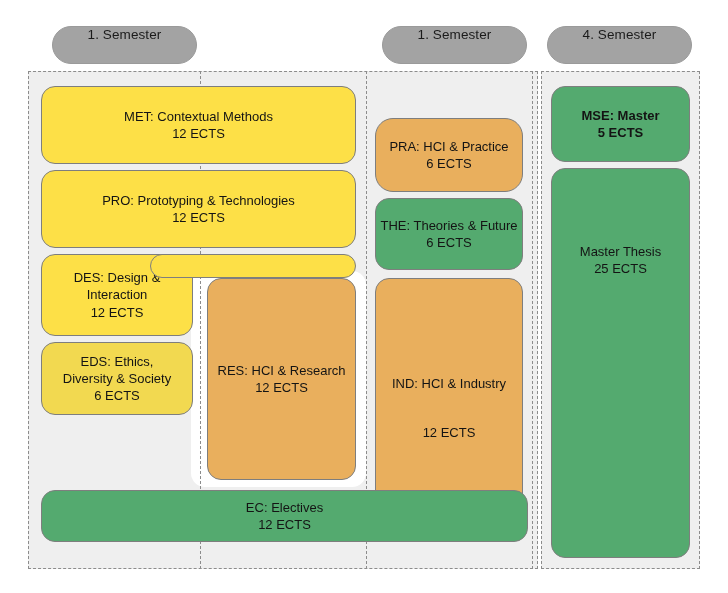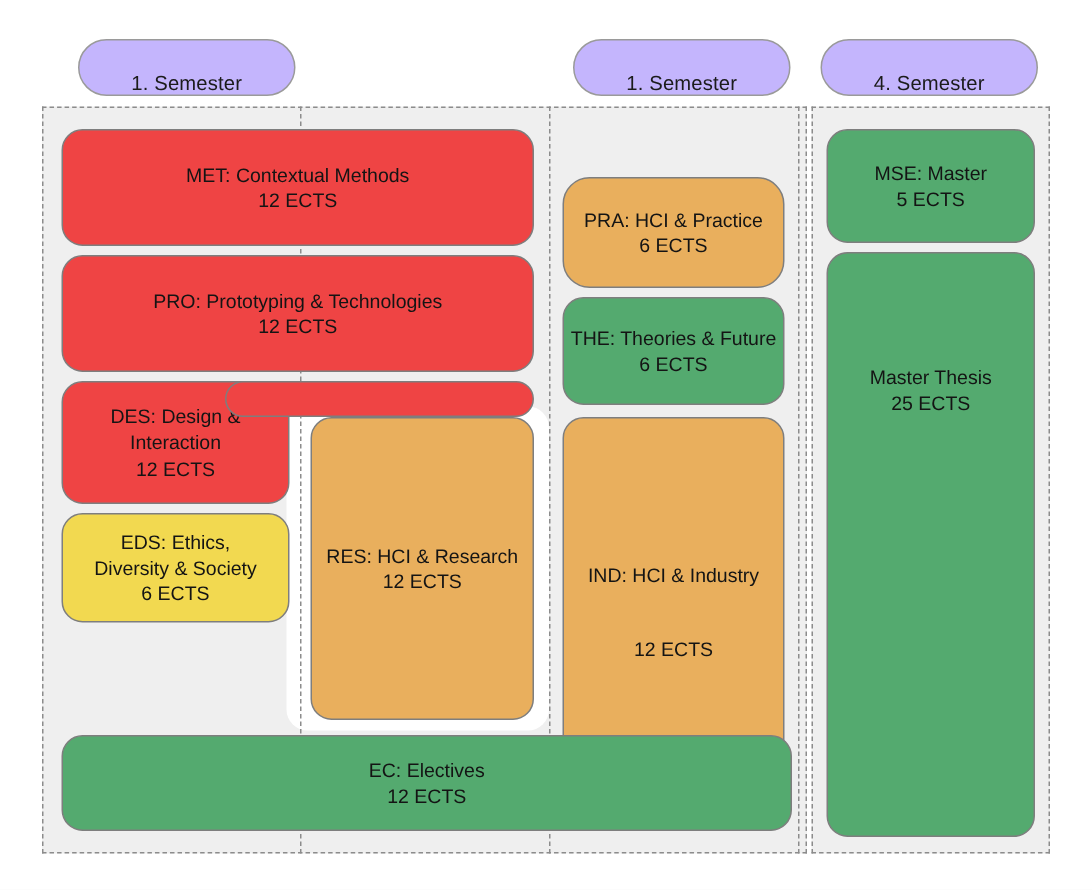--- a/index.html
+++ b/index.html
@@ -18,26 +18,26 @@
     width: 728px;
     height: 593px;
     background: #ffffff;
     overflow: hidden;
   }
 
   
   .sem-tab {
     position: absolute;
     height: 38px;
-    background: #c4b5fd;
+    background: #a3a3a3;
     border: 1.4px solid #9A9A9A;
     border-radius: 19px;
     box-sizing: border-box;
     display: flex;
-    align-items: flex-end;
+    align-items: flex-start;
     justify-content: center;
     font-size: 13.5px;
     color: #1b1b1b;
     letter-spacing: .1px;
   }
 
   
   .frame {
     position: absolute;
     box-sizing: border-box;
@@ -75,21 +75,21 @@
     text-align: center;
     font-size: 13px;
     line-height: 1.32;
     color: #141414;
     padding: 4px 8px;
     overflow: hidden;
   }
   .block .ln { display: block; white-space: nowrap; }
   .block.narrow .ln { white-space: normal; }
 
-  .blk-blue   { background: #ef4444; }
+  .blk-blue   { background: #fde047; }
   .blk-orange { background: #E9AF5D; }
   .blk-green  { background: #54AA6F; }
   .blk-yellow { background: #F2D950; }
 </style>
 </head>
 <body>
 
 <div id="root">
 
   <div class="sem-tab" style="left:52px;  top:26px; width:145px;">
@@ -151,30 +151,30 @@
   <div class="block blk-green" style="left:375px; top:198px; width:148px; height:72px;">
     <span class="ln">THE: Theories &amp; Future</span>
     <span class="ln">6 ECTS</span>
   </div>
 
   <div class="block blk-orange" style="left:375px; top:278px; width:148px; height:260px;gap:32px;">
     <span class="ln">IND: HCI &amp; Industry</span>
     <span class="ln">12 ECTS</span>
   </div>
 
-  <div class="block blk-green narrow" style="left:551px; top:86px; width:139px; height:76px;">
+  <div class="block blk-green narrow" style="left:551px; top:86px; width:139px; height:76px;font-weight:bold;">
     <span class="ln">MSE: Master</span>
     <span class="ln">5 ECTS</span>
   </div>
 
   <div class="block blk-green" style="left:551px; top:168px; width:139px; height:390px;">
     <div style="position:absolute; top:74px; left:0; right:0; display:flex; flex-direction:column; align-items:center;">
       <span class="ln">Master Thesis</span>
       <span class="ln">25 ECTS</span>
     </div>
   </div>
 
-  <div class="block blk-green" style="left:41px; top:490px; width:487px; height:64px;">
+  <div class="block blk-green" style="left:41px; top:490px; width:487px; height:52px;">
     <span class="ln">EC: Electives</span>
     <span class="ln">12 ECTS</span>
   </div>
 
 </div>
 
 </body></html>

